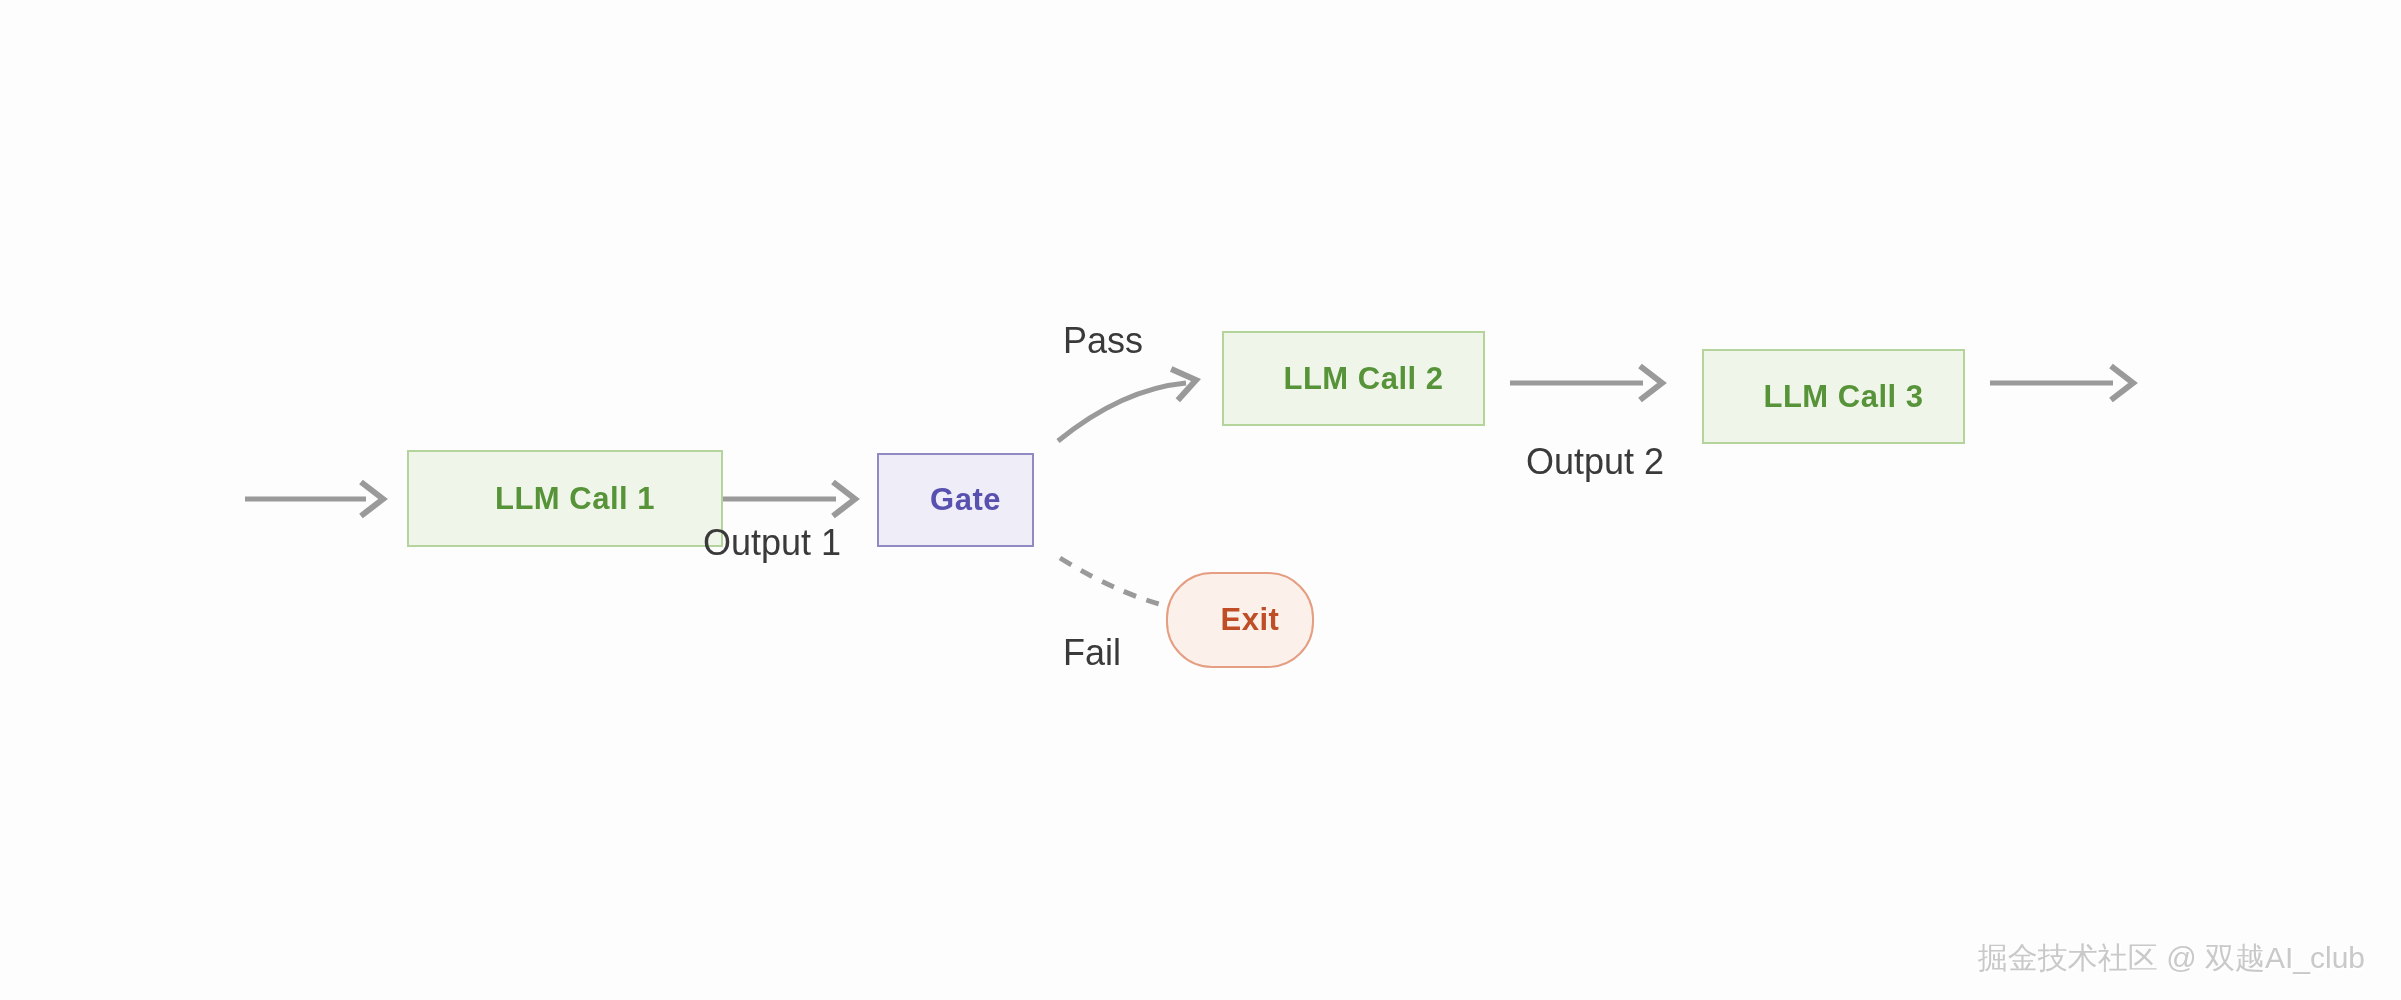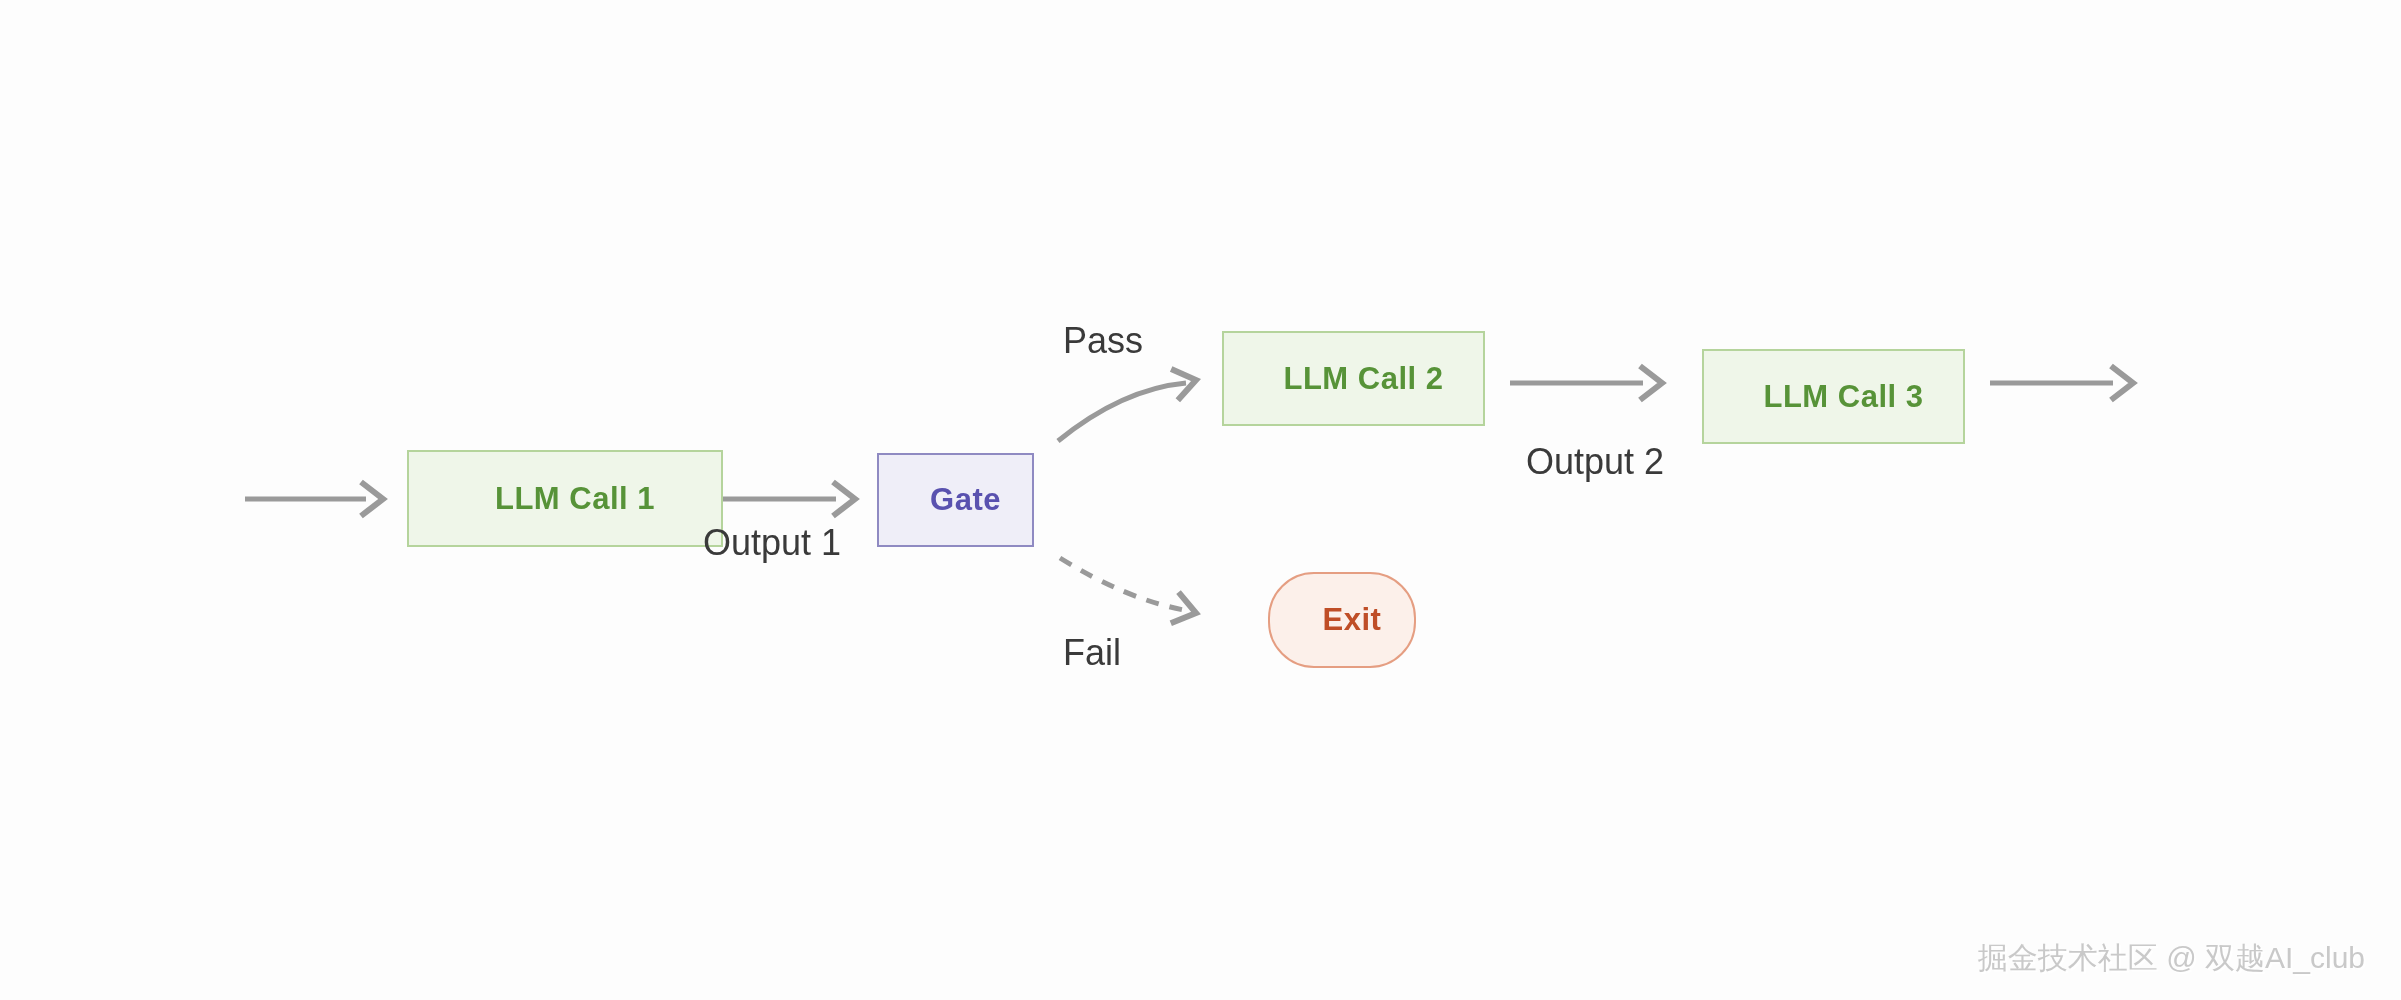--- a/index.html
+++ b/index.html
@@ -36,21 +36,21 @@
   }
   .node.green  { background: var(--green-bg);  border-color: var(--green-border);  color: var(--green-text); }
   .node.purple { background: var(--purple-bg); border-color: var(--purple-border); color: var(--purple-text); }
   .node.peach  { background: var(--peach-bg);  border-color: var(--peach-border);  color: var(--peach-text); }
 
   #node-in   { left: 109px;  top: 456px; width: 108px; height: 90px; border-radius: 50%; }
   #node-llm1 { left: 407px;  top: 450px; width: 316px; height: 97px; }
   #node-gate { left: 877px;  top: 453px; width: 157px; height: 94px; }
   #node-llm2 { left: 1222px; top: 331px; width: 263px; height: 95px; }
   #node-llm3 { left: 1702px; top: 349px; width: 263px; height: 95px; }
-  #node-exit { left: 1268px; top: 572px; width: 148px; height: 96px; border-radius: 46px; }
+  #node-exit { left: 1166px; top: 572px; width: 148px; height: 96px; border-radius: 46px; }
   #node-out  { left: 2150px; top: 330px; width: 144px; height: 97px; border-radius: 46px; }
 
   .edge-label {
     position: absolute;
     z-index: 2;
     font-size: 36px;
     color: var(--label-text, #3a3a3a);
     transform: translateX(-50%);
     white-space: nowrap;
   }

